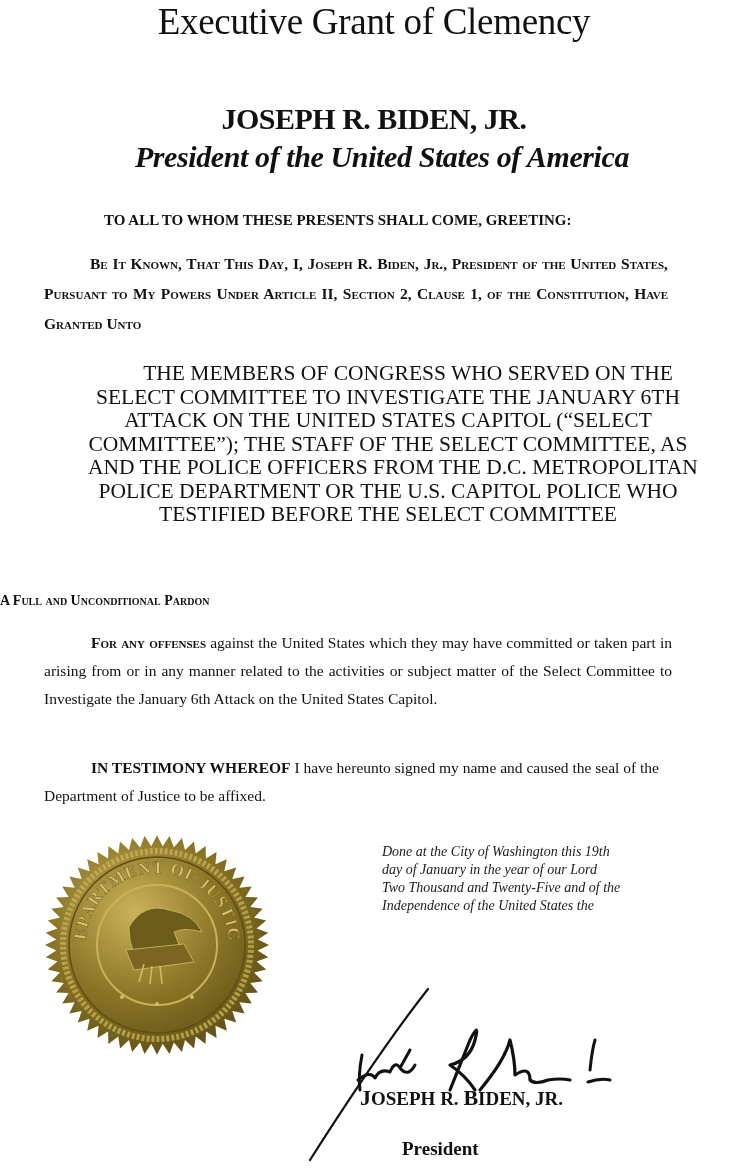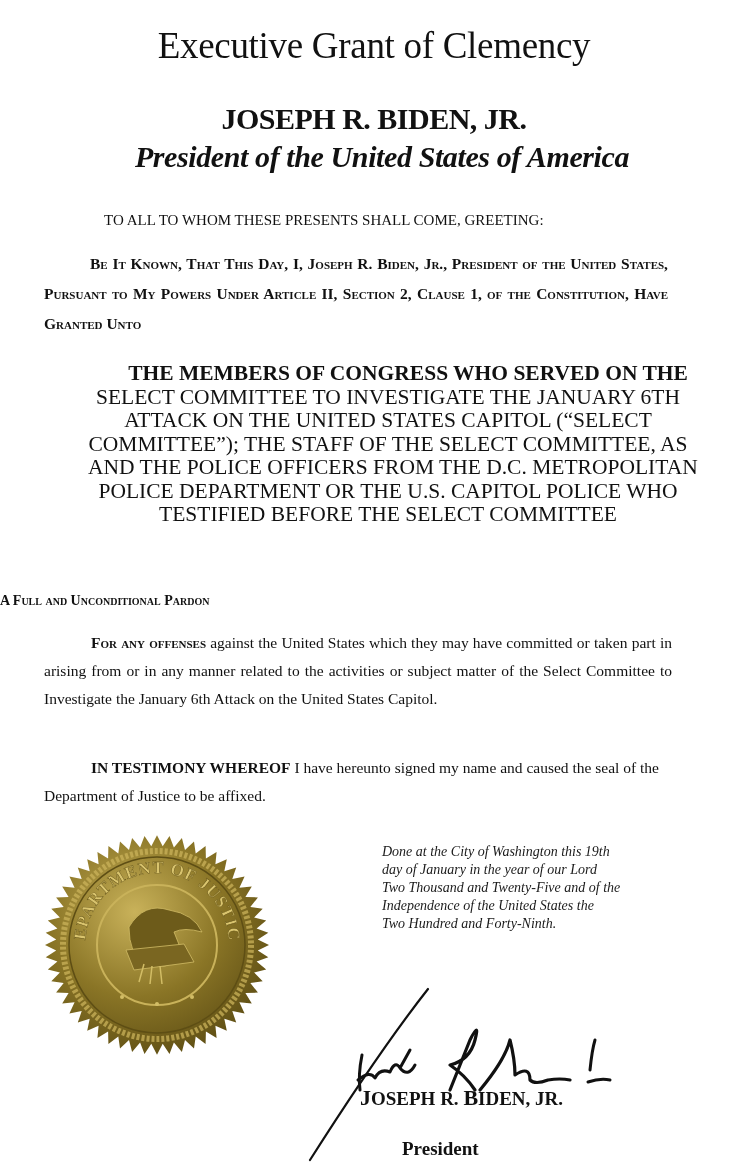--- a/index.html
+++ b/index.html
@@ -1,27 +1,27 @@
 <!DOCTYPE html>
 <html><head>
 <meta charset="utf-8">
 <style>
   html, body { margin: 0; padding: 0; background: #ffffff; }
   body { width: 748px; height: 1168px; position: relative; overflow: hidden;
          font-family: "Liberation Serif", "DejaVu Serif", serif; color: #111; }
   .abs { position: absolute; }
-  .title { top: 24px; left: 0; width: 748px; text-align: center; font-size: 37px; letter-spacing: -0.3px; }
+  .title { top: 0; left: 0; width: 748px; text-align: center; font-size: 37px; letter-spacing: -0.3px; }
   .name { top: 102px; left: 0; width: 748px; text-align: center; font-size: 30px; font-weight: bold; letter-spacing: -0.5px; }
   .office { top: 140px; left: 0; width: 748px; text-align: center; font-size: 30px; font-weight: bold; font-style: italic; letter-spacing: -0.4px; padding-left: 8px; }
-  .greeting { top: 212px; left: 104px; font-size: 15px; font-weight: normal; }
+  .greeting { top: 212px; left: 104px; font-size: 15px; font-weight: bold; }
   .sc { font-variant: small-caps; font-weight: bold; }
   .p1 { top: 249px; left: 44px; width: 624px; font-size: 15.5px; line-height: 30px; text-align: justify; text-indent: 46px; }
   .grantees { top: 362px; left: 88px; width: 600px; text-align: center; font-size: 21.5px; line-height: 23.5px; }
   .grantees .line { display: block; white-space: nowrap; }
-  .grantees .first { padding-left: 40px; font-weight: bold; }
+  .grantees .first { padding-left: 40px; }
   sup { font-size: 11px; vertical-align: 8px; line-height: 0; }
   .pardon { top: 593px; left: 0; width: 748px; text-align: left; font-size: 14px; }
   .p2 { top: 629px; left: 44px; width: 628px; font-size: 15.5px; line-height: 28px; text-align: justify; text-indent: 47px; }
   .p3 { top: 754px; left: 44px; width: 628px; font-size: 15.5px; line-height: 28px; text-indent: 47px; }
   .done { top: 843px; left: 382px; font-size: 14px; font-style: italic; line-height: 18px; color: #1a1a1a; }
   .done span { display: block; white-space: nowrap; }
   .seal { top: 832px; left: 34px; width: 246px; height: 226px; }
   .sig { top: 960px; left: 300px; width: 340px; height: 208px; }
   .signame { top: 1085px; left: 360px; font-size: 19px; font-weight: bold; }
   .signame .big { font-size: 22px; }
@@ -52,21 +52,20 @@
 
 <div class="abs p2"><span class="sc">For any offenses</span><span> against the United States which they may have committed or taken part in arising from or in any manner related to the activities or subject matter of the Select Committee to Investigate the January 6th Attack on the United States Capitol.</span></div>
 
 <div class="abs p3"><b>IN TESTIMONY WHEREOF</b><span> I have hereunto signed my name and caused the seal of the Department of Justice to be affixed.</span></div>
 
 <div class="abs done">
   <span>Done at the City of Washington this 19th</span>
   <span>day of January in the year of our Lord</span>
   <span>Two Thousand and Twenty-Five and of the</span>
   <span>Independence of the United States the</span>
-  <span>Two Hundred and Forty-Ninth.</span>
 </div>
 
 <svg class="abs seal" viewBox="0 0 246 226">
   <defs>
     <radialGradient id="goldGrad" cx="40%" cy="35%" r="70%">
       <stop offset="0%" stop-color="#c9b25a"></stop>
       <stop offset="55%" stop-color="#8a7526"></stop>
       <stop offset="100%" stop-color="#5e4e14"></stop>
     </radialGradient>
     <path id="ringPath" d="M 123 113 m -72 0 a 72 72 0 1 1 144 0"></path>

